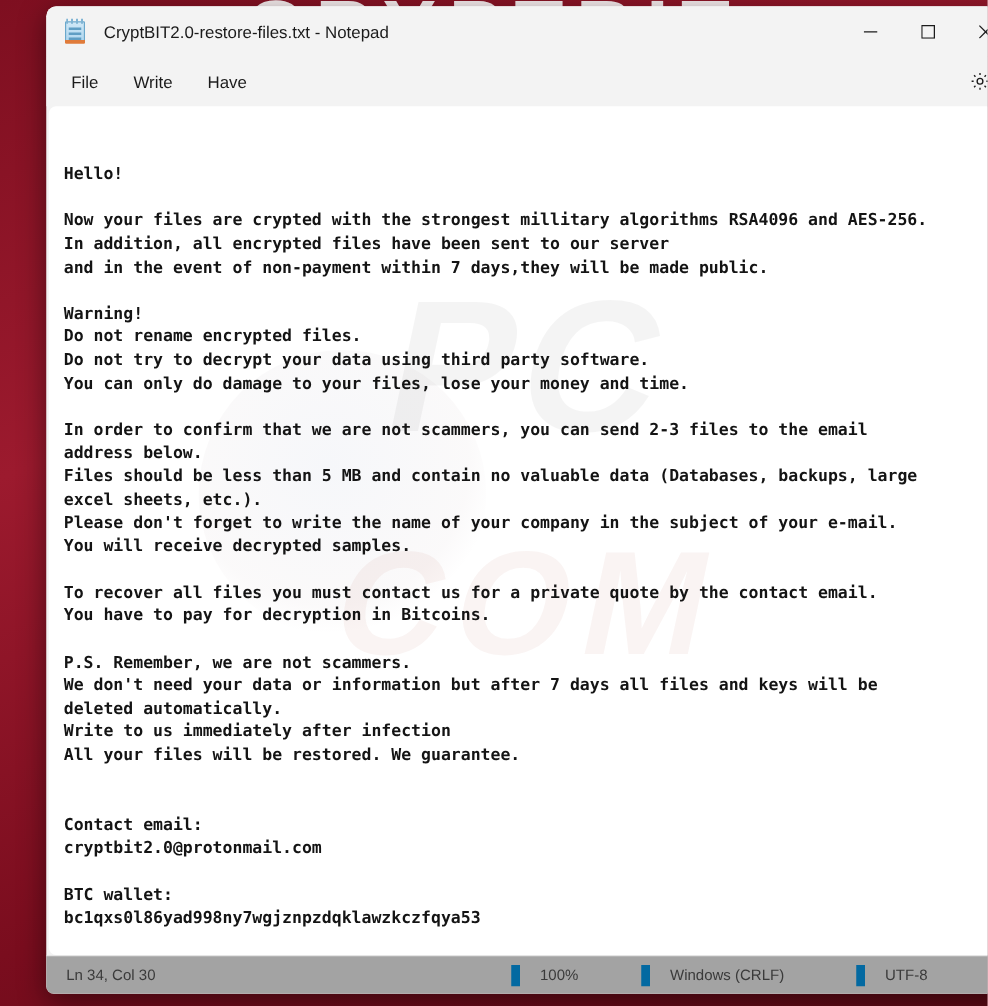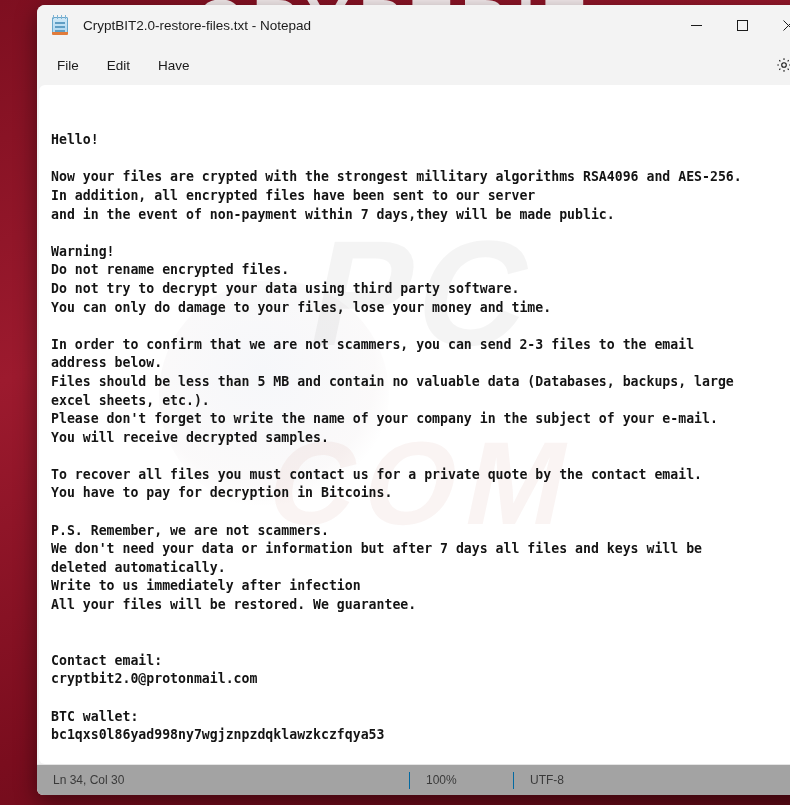--- a/index.html
+++ b/index.html
@@ -247,21 +247,21 @@
     display: flex;
     align-items: center;
     background: #a3a3a3;
     font-size: 12px;
     color: #3a3a3a;
     border-top: 1px solid #e5e5e5;
   }
   .sb-pos { width: 372px; padding-left: 16px; box-sizing: border-box; }
   .sb-cell {
     padding-left: 16px;
-    border-left: 1px solid #0369a1;
+    border-left: 7px solid #0369a1;
     height: 17px;
     line-height: 17px;
     box-sizing: border-box;
   }
   .sb-zoom { width: 104px; }
   .sb-eol  { width: 172px; }
   .sb-enc  { width: 110px; }
 </style>
 </head>
 <body>
@@ -295,21 +295,21 @@
         <svg width="11" height="11" viewBox="0 0 11 11">
             <line x1="0.5" y1="0.5" x2="10.5" y2="10.5" stroke="currentColor" stroke-width="1"></line>
             <line x1="10.5" y1="0.5" x2="0.5" y2="10.5" stroke="currentColor" stroke-width="1"></line>
           </svg>
       </div>
     </div>
   </div>
 
   <div class="menubar">
     <div class="menu-item">File</div>
-    <div class="menu-item">Edit</div>
+    <div class="menu-item">Write</div>
     <div class="menu-item">Have</div>
     <div class="gear-btn">
       <svg width="16" height="16" viewBox="0 0 16 16" fill="none" stroke="currentColor" stroke-width="1.1">
         <circle cx="8" cy="8" r="2.3"></circle>
         <path d="M8 1.3v1.6M8 13.1v1.6M1.3 8h1.6M13.1 8h1.6M3.25 3.25l1.13 1.13M11.62 11.62l1.13 1.13M12.75 3.25l-1.13 1.13M4.38 11.62l-1.13 1.13"></path>
       </svg>
     </div>
   </div>
 
   <div class="editor-wrap">
@@ -326,16 +326,17 @@
 
     <div class="scrollbar">
       <div class="scroll-track"></div>
       <div class="scroll-thumb"></div>
     </div>
   </div>
 
   <div class="statusbar">
     <div class="sb-pos">Ln 34, Col 30</div>
     <div class="sb-cell sb-zoom">100%</div>
+    <div class="sb-cell sb-eol">Windows (CRLF)</div>
     <div class="sb-cell sb-enc">UTF-8</div>
   </div>
 
 </div>
 
 </body></html>

